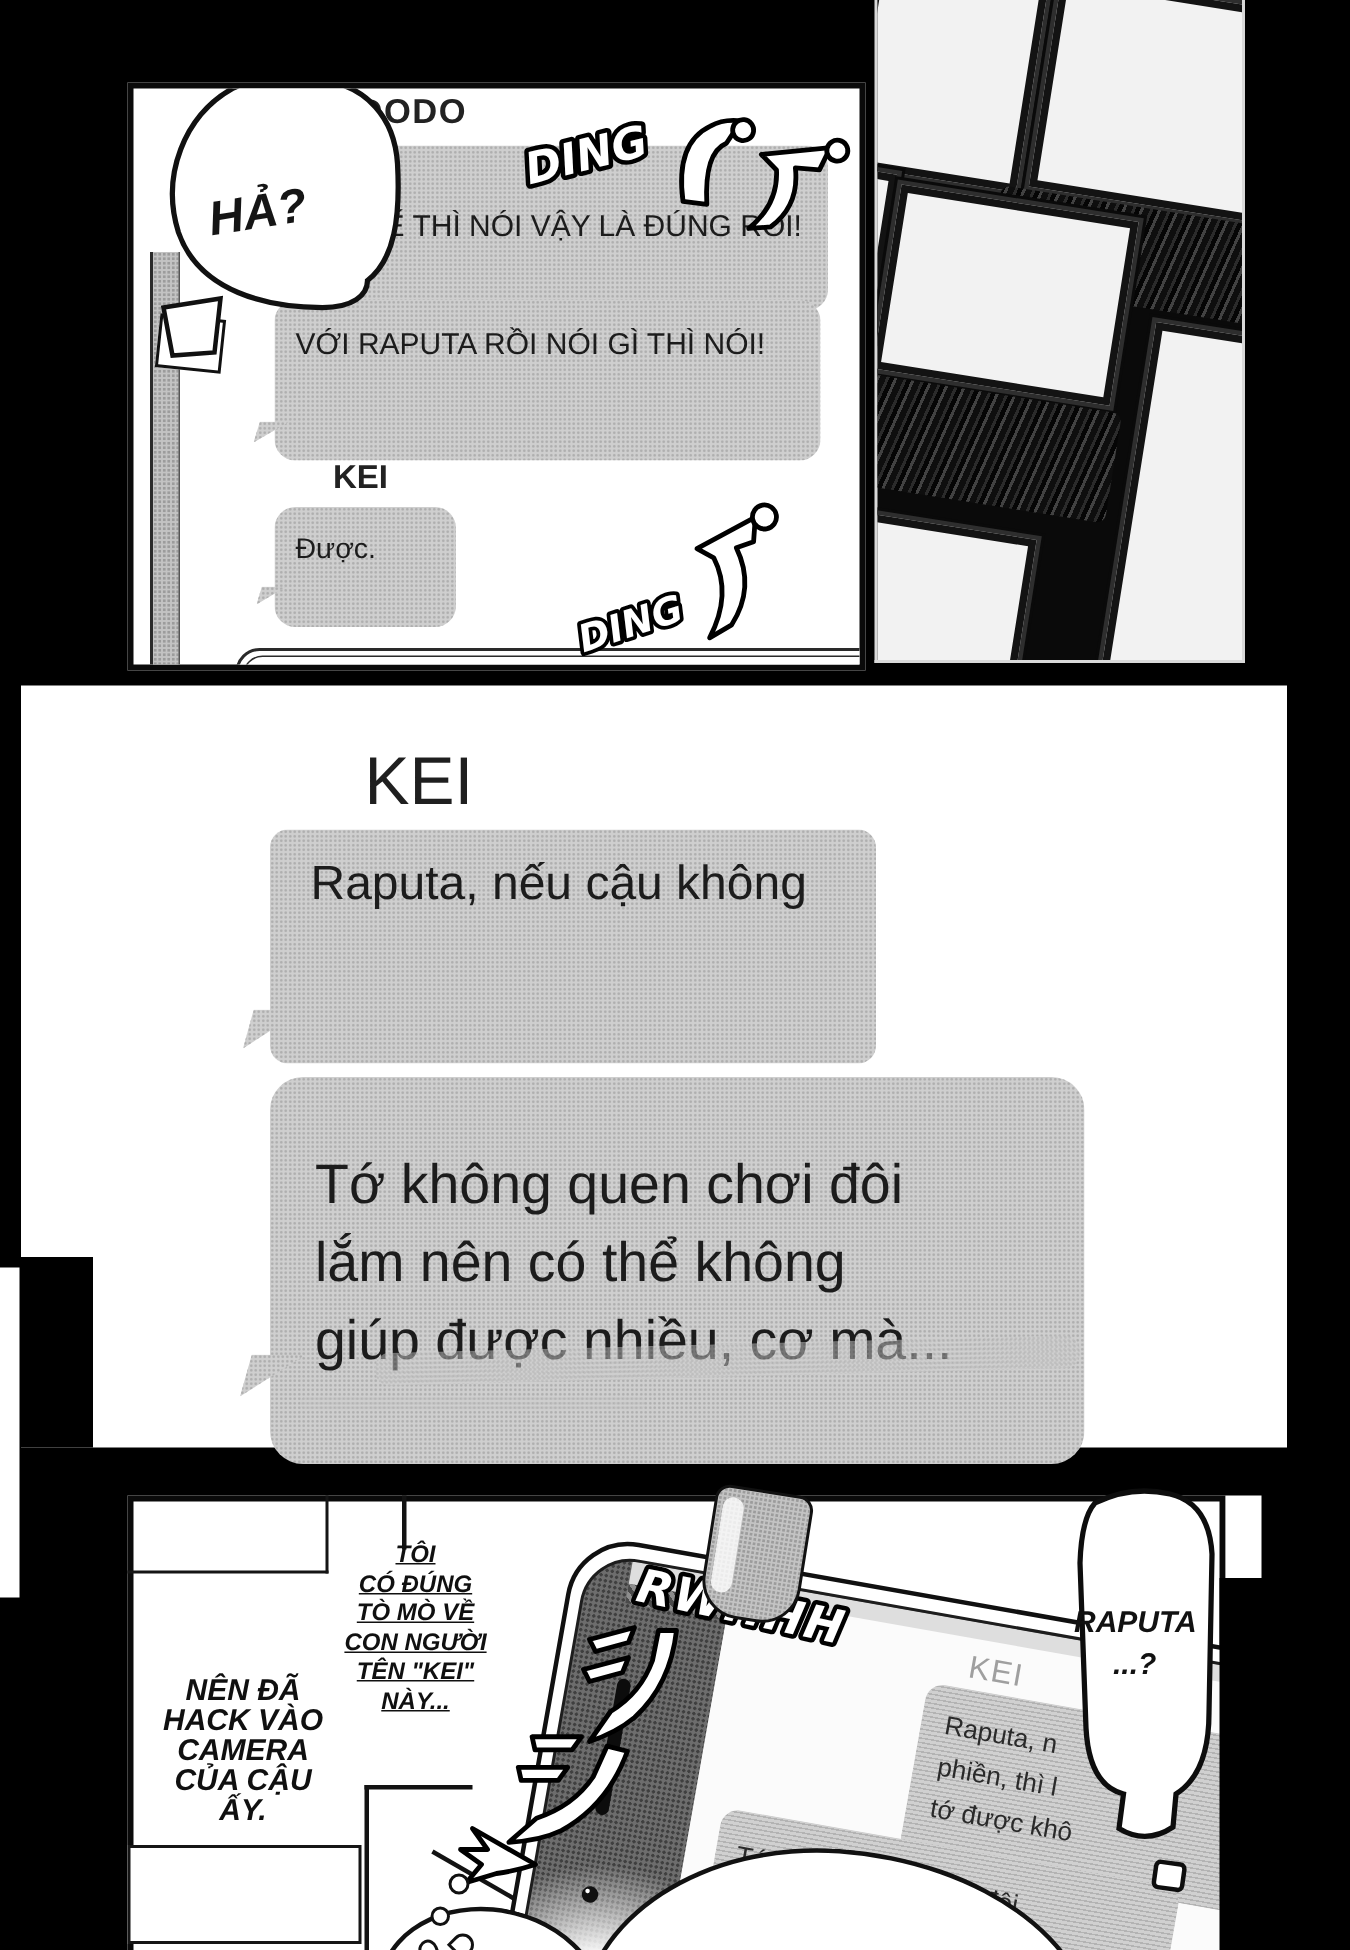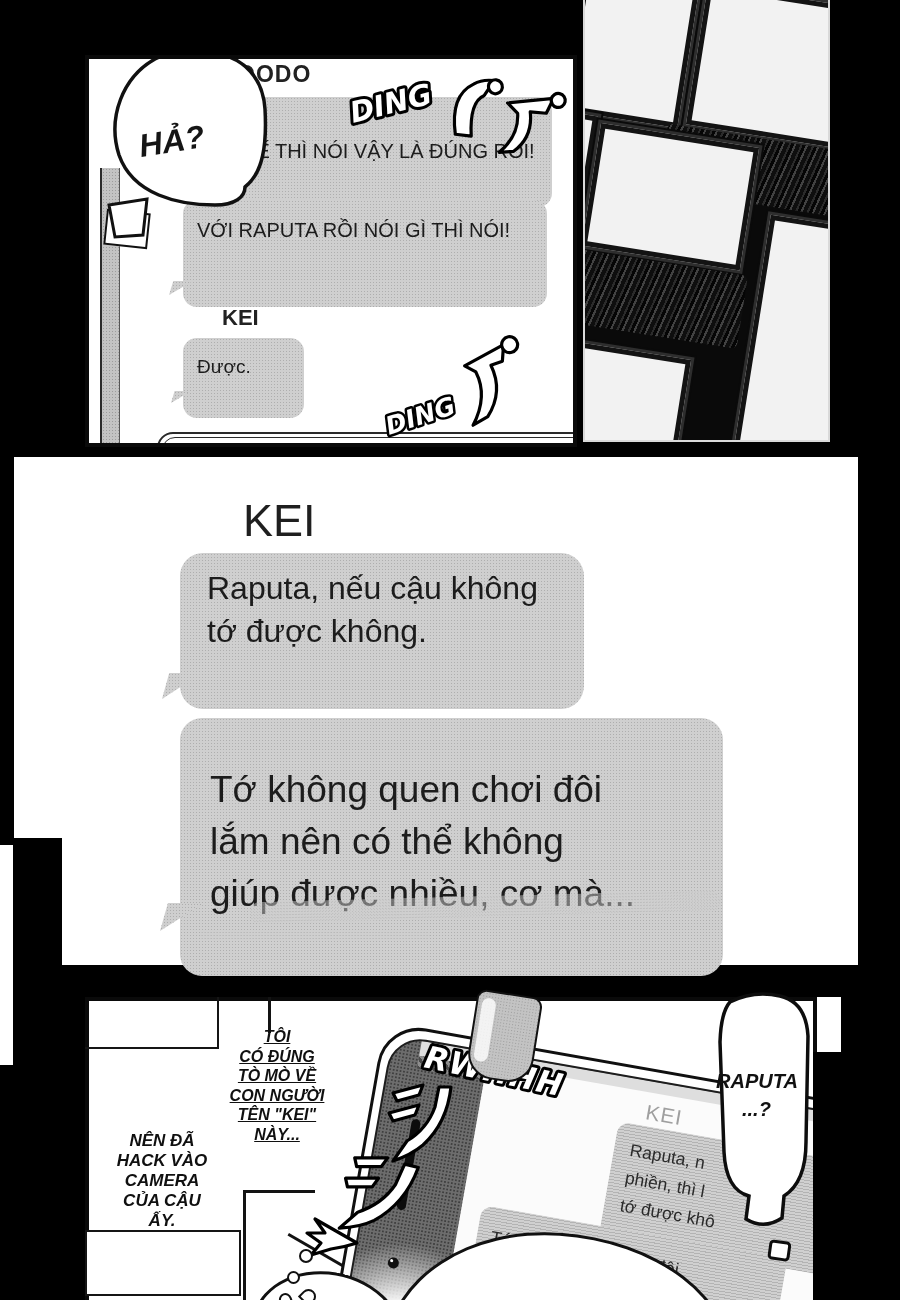--- a/index.html
+++ b/index.html
@@ -98,23 +98,22 @@
       <div class="pane" style="left:84px;top:172px;width:150px;height:114px;"></div>
       <div class="band" style="left:28px;top:300px;width:225px;height:74px;"></div>
       <div class="pane" style="left:266px;top:236px;width:128px;height:344px;"></div>
       <div class="pane" style="left:38px;top:392px;width:162px;height:220px;"></div>
     </div>
   </div>
 
   <div class="abs" style="left:14px;top:457px;width:844px;height:508px;background:#fff;">
     <div class="contact" style="left:229px;top:38px;font-size:45px;color:#1f1f1f;">KEI</div>
 
-    <div class="bubble ht-gray" style="left:166px;top:96px;width:377px;height:142px;border-radius:23px;padding:14px 0 0 27px;font-size:32px;line-height:43px;">
+    <div class="bubble ht-gray" style="left:166px;top:96px;width:377px;height:142px;border-radius:12px;padding:14px 0 0 27px;font-size:32px;line-height:43px;">
       <div class="msg-line">Raputa, nếu cậu không</div>
-      <div class="msg-line">tớ được không.</div>
     </div>
     <div class="tail ht-gray" style="left:148px;top:216px;width:40px;height:26px;"></div>
 
     <div class="bubble ht-gray" style="left:166px;top:261px;width:513px;height:212px;border-radius:22px;padding:46px 0 0 30px;font-size:37px;line-height:52px;">
       <div class="msg-line">Tớ không quen chơi đôi</div>
       <div class="msg-line">lắm nên có thể không</div>
       <div class="msg-line">giúp được nhiều, cơ mà...</div>
     </div>
     <div class="tail ht-gray" style="left:146px;top:446px;width:44px;height:28px;"></div>
 
@@ -199,21 +198,21 @@
     <div class="drop" style="left:190px;top:292px;width:9px;height:10px;border-radius:50% 50% 0 50%;transform:rotate(-20deg);"></div>
 
     <div class="narr" style="left:133px;top:26px;width:110px;font-size:16px;line-height:19.5px;text-decoration:underline;">
       <div>TÔI</div>
       <div>CÓ ĐÚNG</div>
       <div>TÒ MÒ VỀ</div>
       <div>CON NGƯỜI</div>
       <div>TÊN "KEI"</div>
       <div>NÀY...</div>
     </div>
-    <div class="narr" style="left:18px;top:130px;width:110px;font-size:17px;line-height:20px;">
+    <div class="narr" style="left:18px;top:116px;width:110px;font-size:20px;line-height:20px;">
       <div>NÊN ĐÃ</div>
       <div>HACK VÀO</div>
       <div>CAMERA</div>
       <div>CỦA CẬU</div>
       <div>ẤY.</div>
     </div>
   </div>
 
   <div class="abs" style="left:813px;top:1052px;width:87px;height:248px;background:#000;"></div>
   <div class="abs" style="left:841px;top:997px;width:59px;height:55px;background:#000;"></div>

